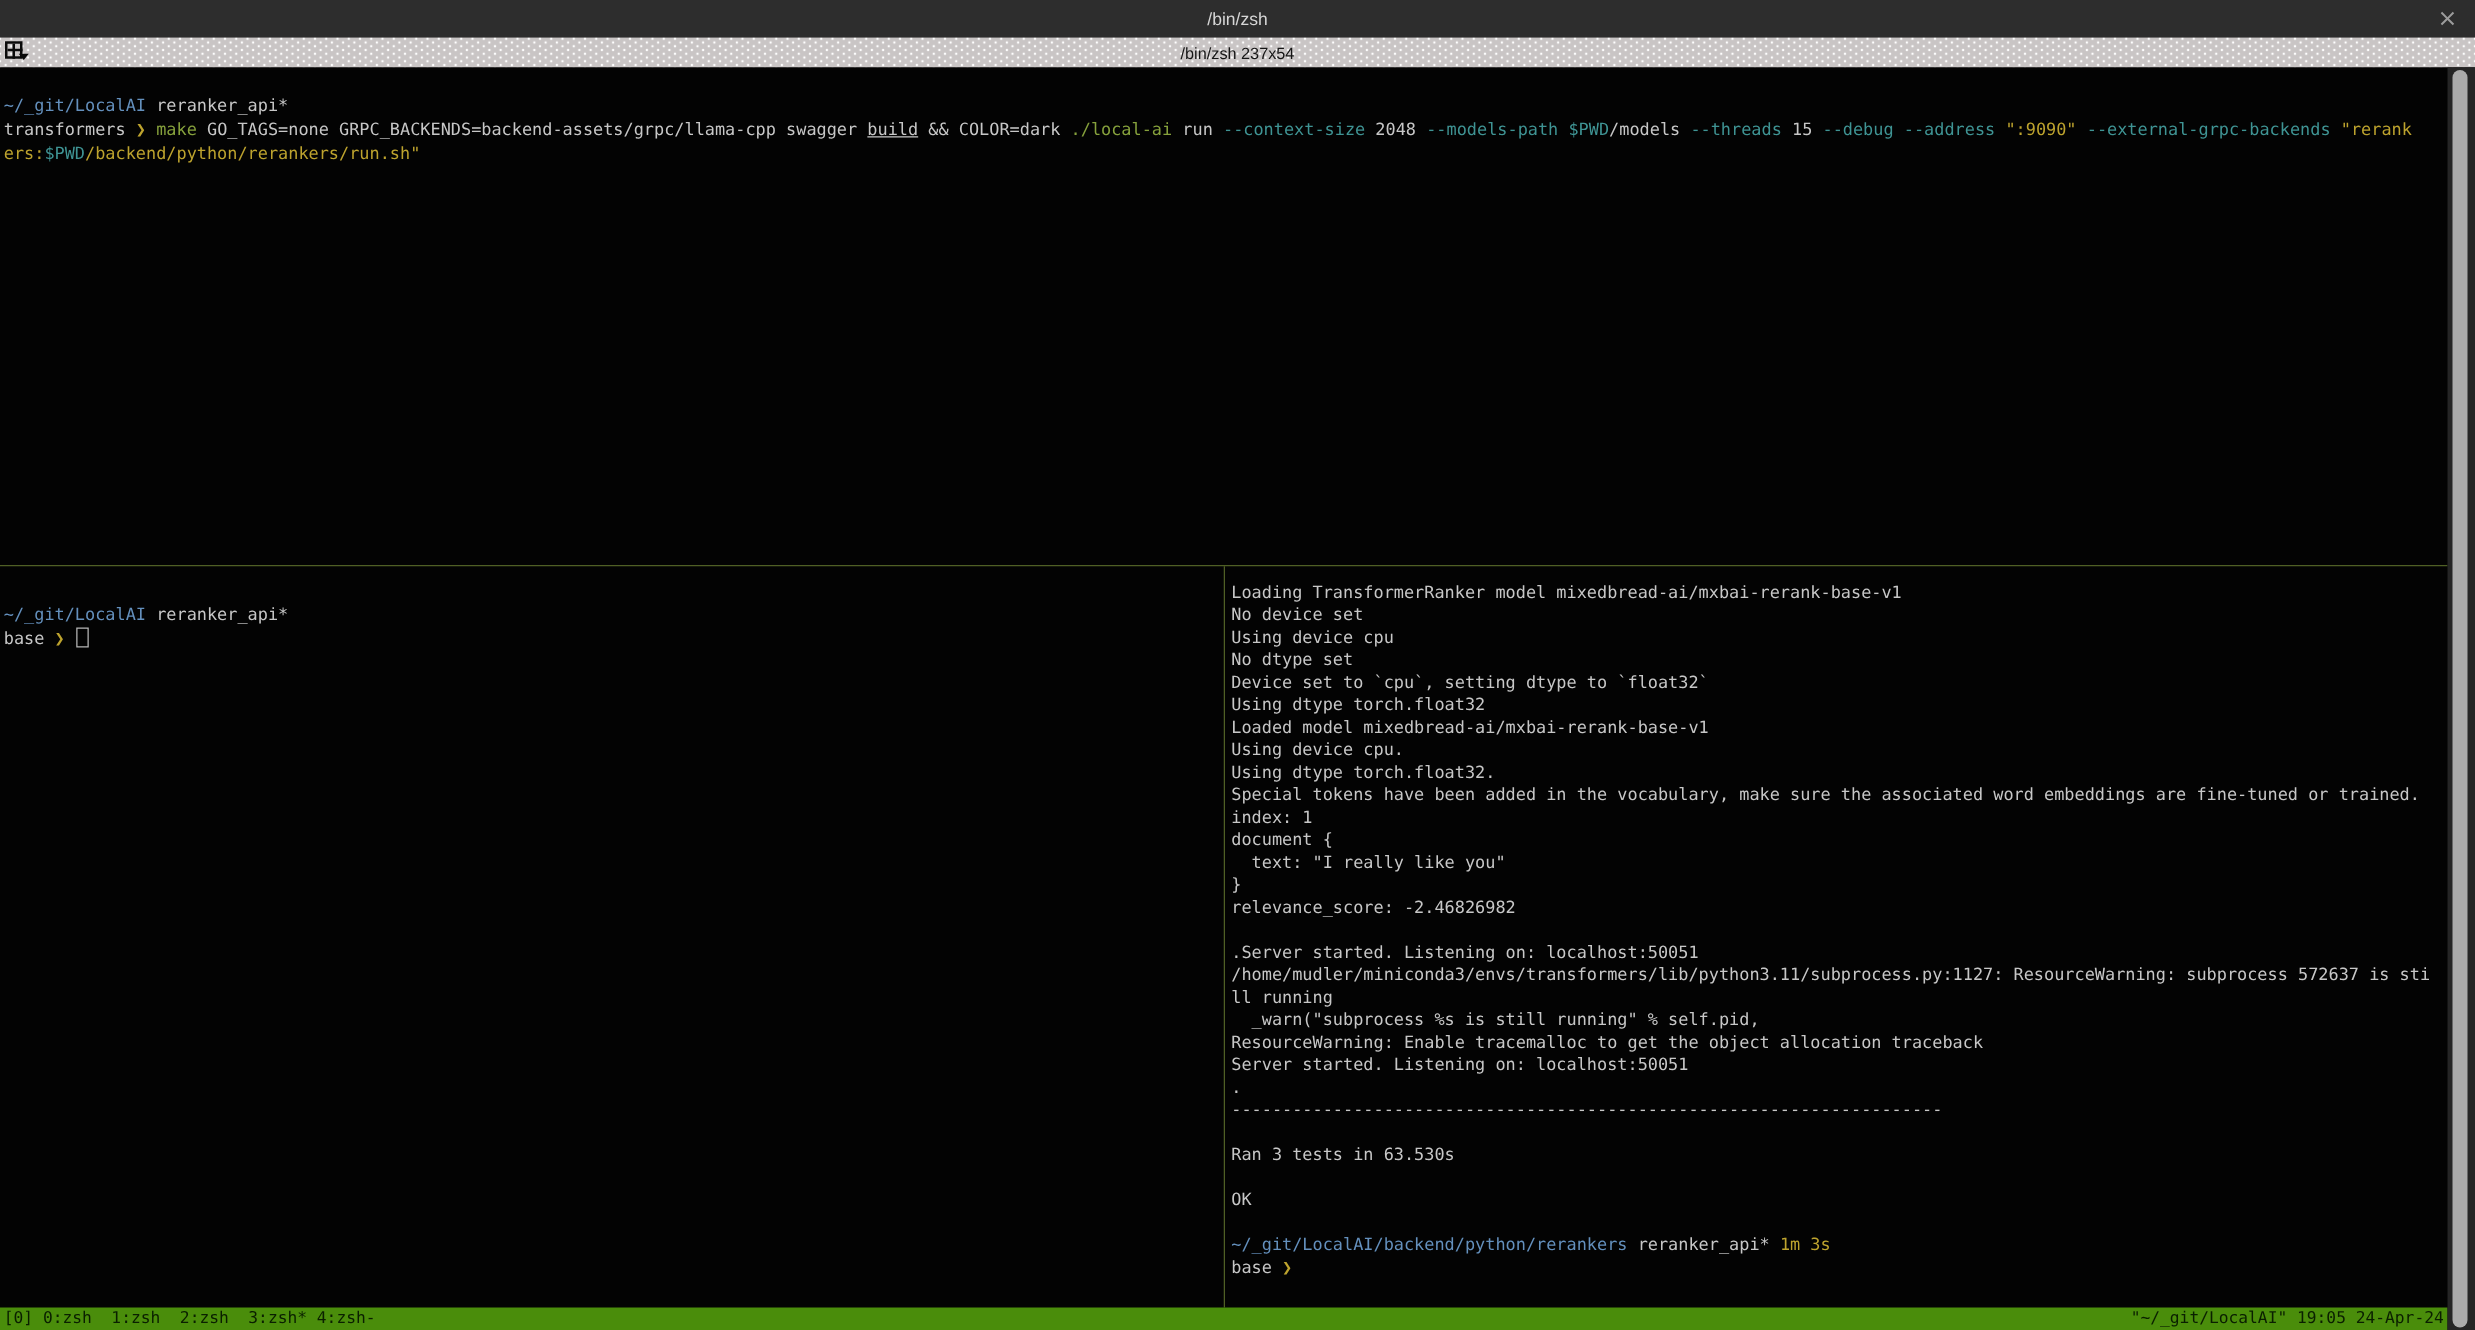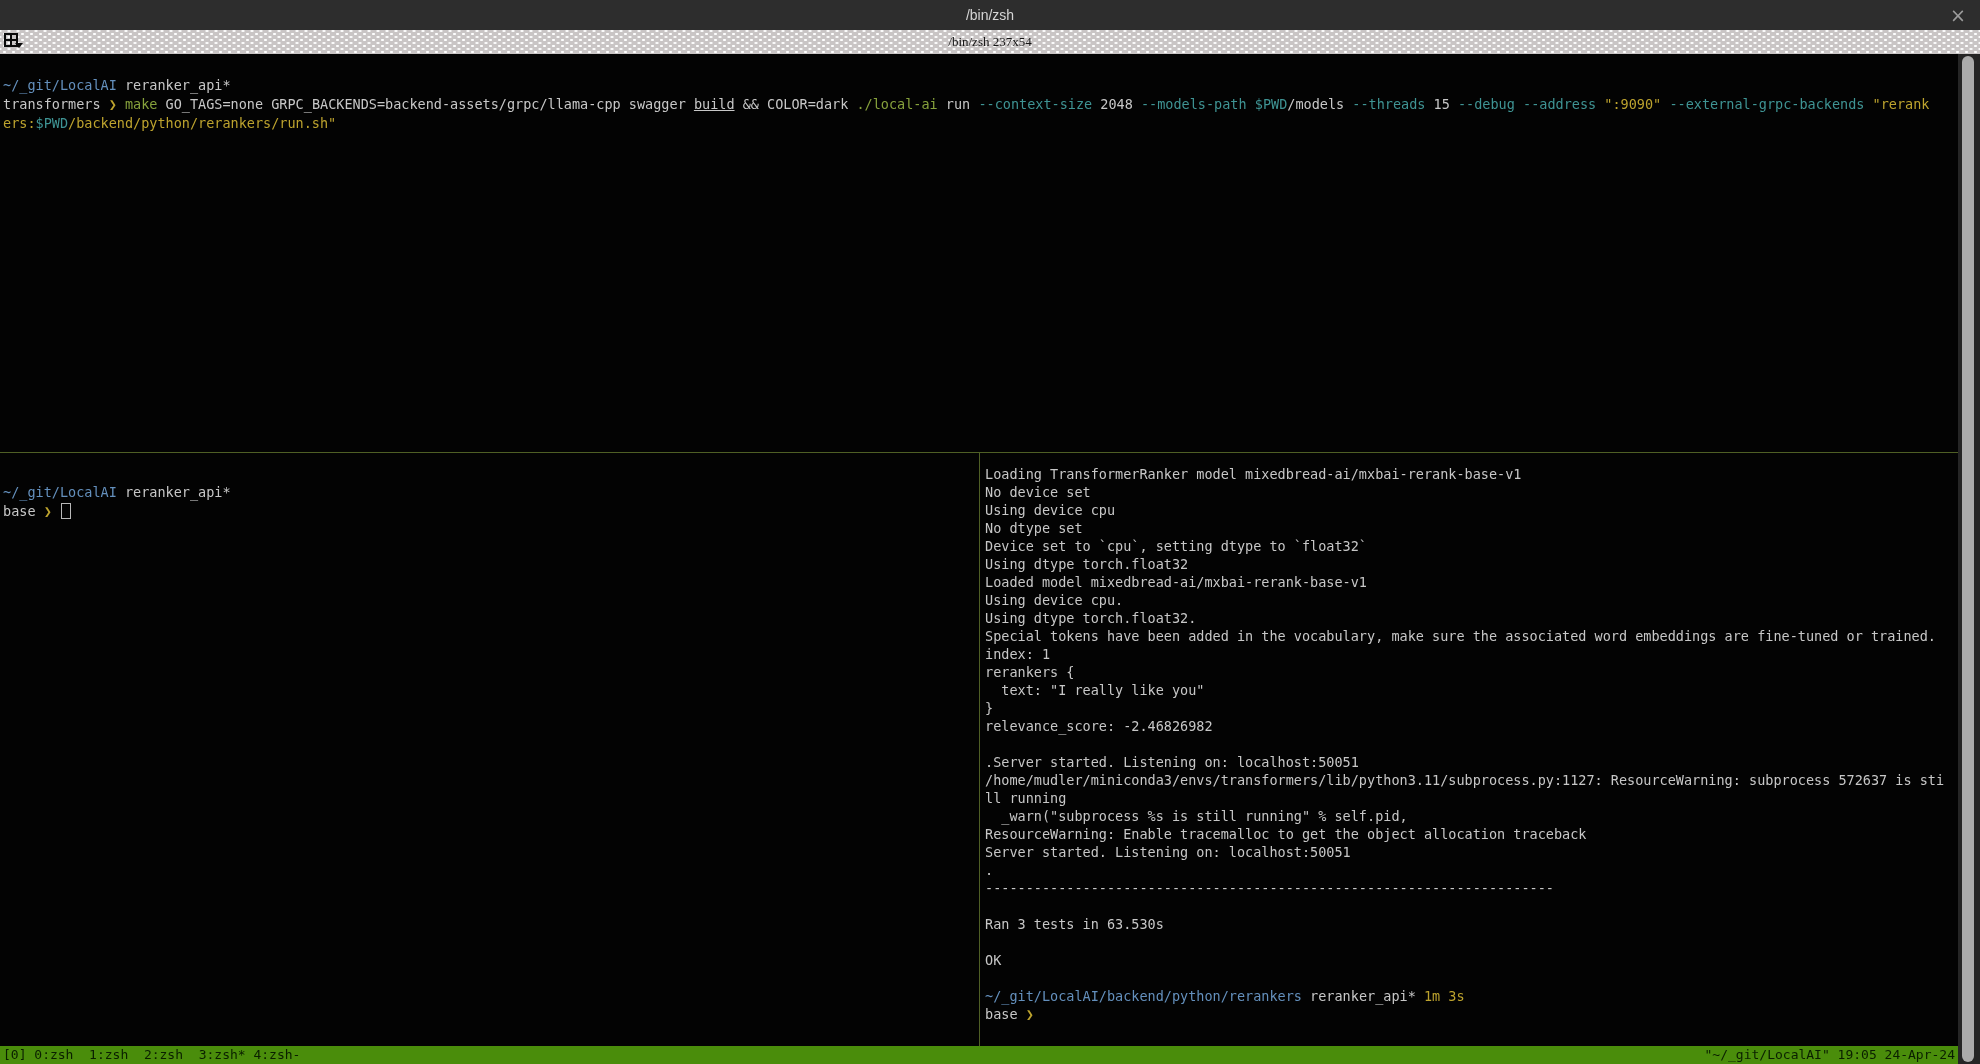--- a/index.html
+++ b/index.html
@@ -13,21 +13,21 @@
     font-size:14px;color:var(--titlebar-fg,#d6d6d6);}
   .titlebar .close{position:absolute;right:14px;top:3px;font-size:19px;color:#9c9c9c;
     font-family:"DejaVu Sans",sans-serif;cursor:default;line-height:24px;}
 
   .tabbar{position:absolute;top:30px;left:0;width:100%;height:24px;
     background-color:var(--tabbar-bg,#c9c5c5);
     background-image:radial-gradient(circle,#ffffff 1.1px,rgba(255,255,255,0) 1.2px),
                      radial-gradient(circle,#ffffff 1.1px,rgba(255,255,255,0) 1.2px);
     background-size:9px 6px;background-position:0 1px,4.5px 4px;
     display:flex;align-items:center;justify-content:center;}
-  .tabbar .tabtitle{font-family:Liberation Serif, serif;
+  .tabbar .tabtitle{font-family:Liberation Sans, sans-serif;
     font-size:13px;color:var(--tabbar-fg,#161616);}
   .tabmenu{position:absolute;left:4px;top:3px;display:flex;align-items:flex-end;}
   .grid-icon{display:inline-block;width:14px;height:14px;border:2px solid #0a0a0a;box-sizing:border-box;
     background:linear-gradient(#0a0a0a,#0a0a0a) center/14px 2px no-repeat,
                linear-gradient(#0a0a0a,#0a0a0a) center/2px 14px no-repeat;}
   .caret{display:inline-block;width:0;height:0;border-left:4px solid transparent;
     border-right:4px solid transparent;border-top:5px solid #0a0a0a;margin-left:-3px;margin-bottom:-1px;}
 
   
   .term{position:absolute;top:54px;left:0;right:0;bottom:0;background:var(--term-bg,#030303);
@@ -96,21 +96,21 @@
       <div class="tline"><span class="c-fg">No device set</span></div>
       <div class="tline"><span class="c-fg">Using device cpu</span></div>
       <div class="tline"><span class="c-fg">No dtype set</span></div>
       <div class="tline"><span class="c-fg">Device set to `cpu`, setting dtype to `float32`</span></div>
       <div class="tline"><span class="c-fg">Using dtype torch.float32</span></div>
       <div class="tline"><span class="c-fg">Loaded model mixedbread-ai/mxbai-rerank-base-v1</span></div>
       <div class="tline"><span class="c-fg">Using device cpu.</span></div>
       <div class="tline"><span class="c-fg">Using dtype torch.float32.</span></div>
       <div class="tline"><span class="c-fg">Special tokens have been added in the vocabulary, make sure the associated word embeddings are fine-tuned or trained.</span></div>
       <div class="tline"><span class="c-fg">index: 1</span></div>
-      <div class="tline"><span class="c-fg">rerankers {</span></div>
+      <div class="tline"><span class="c-fg">document {</span></div>
       <div class="tline"><span class="c-fg">  text: "I really like you"</span></div>
       <div class="tline"><span class="c-fg">}</span></div>
       <div class="tline"><span class="c-fg">relevance_score: -2.46826982</span></div>
       <div class="tline">&nbsp;</div>
       <div class="tline"><span class="c-fg">.Server started. Listening on: localhost:50051</span></div>
       <div class="tline"><span class="c-fg">/home/mudler/miniconda3/envs/transformers/lib/python3.11/subprocess.py:1127: ResourceWarning: subprocess 572637 is sti</span></div>
       <div class="tline"><span class="c-fg">ll running</span></div>
       <div class="tline"><span class="c-fg">  _warn("subprocess %s is still running" % self.pid,</span></div>
       <div class="tline"><span class="c-fg">ResourceWarning: Enable tracemalloc to get the object allocation traceback</span></div>
       <div class="tline"><span class="c-fg">Server started. Listening on: localhost:50051</span></div>

